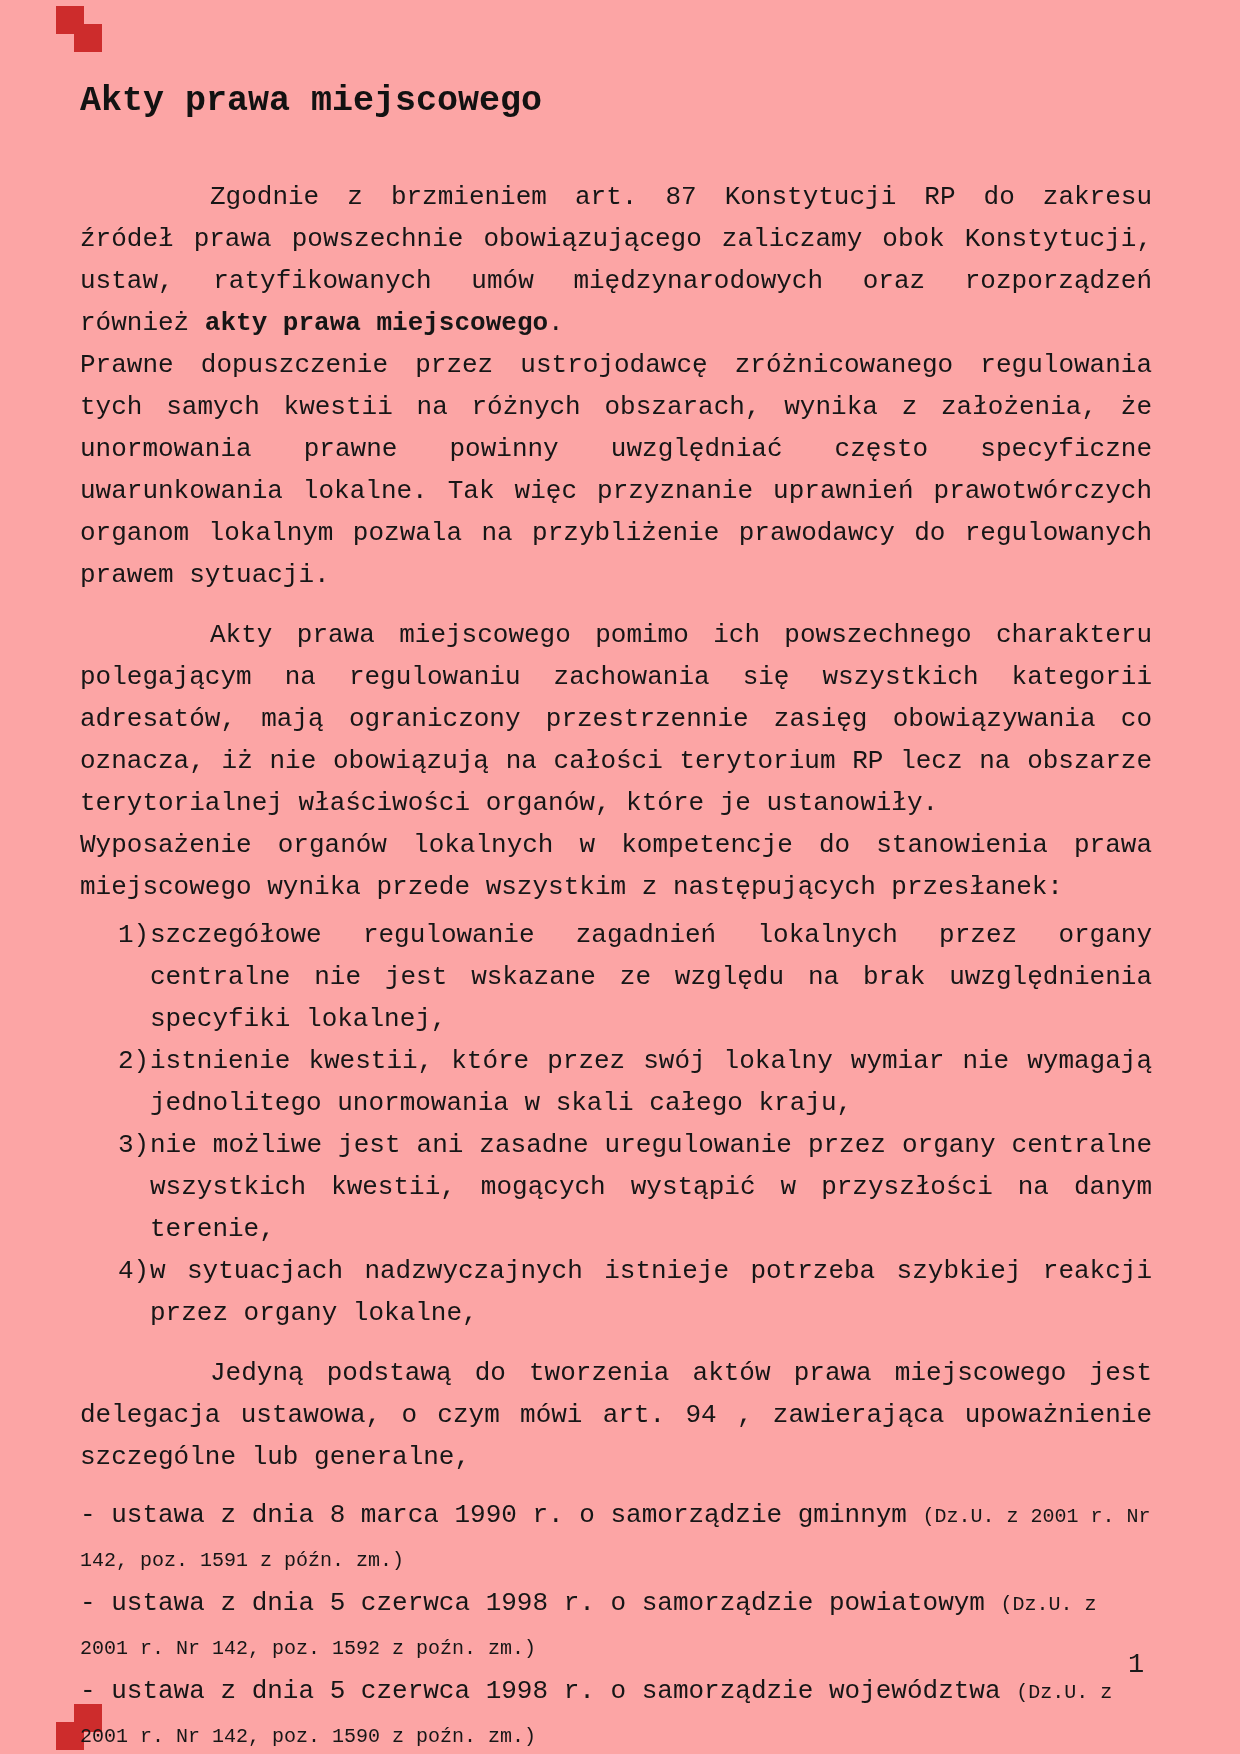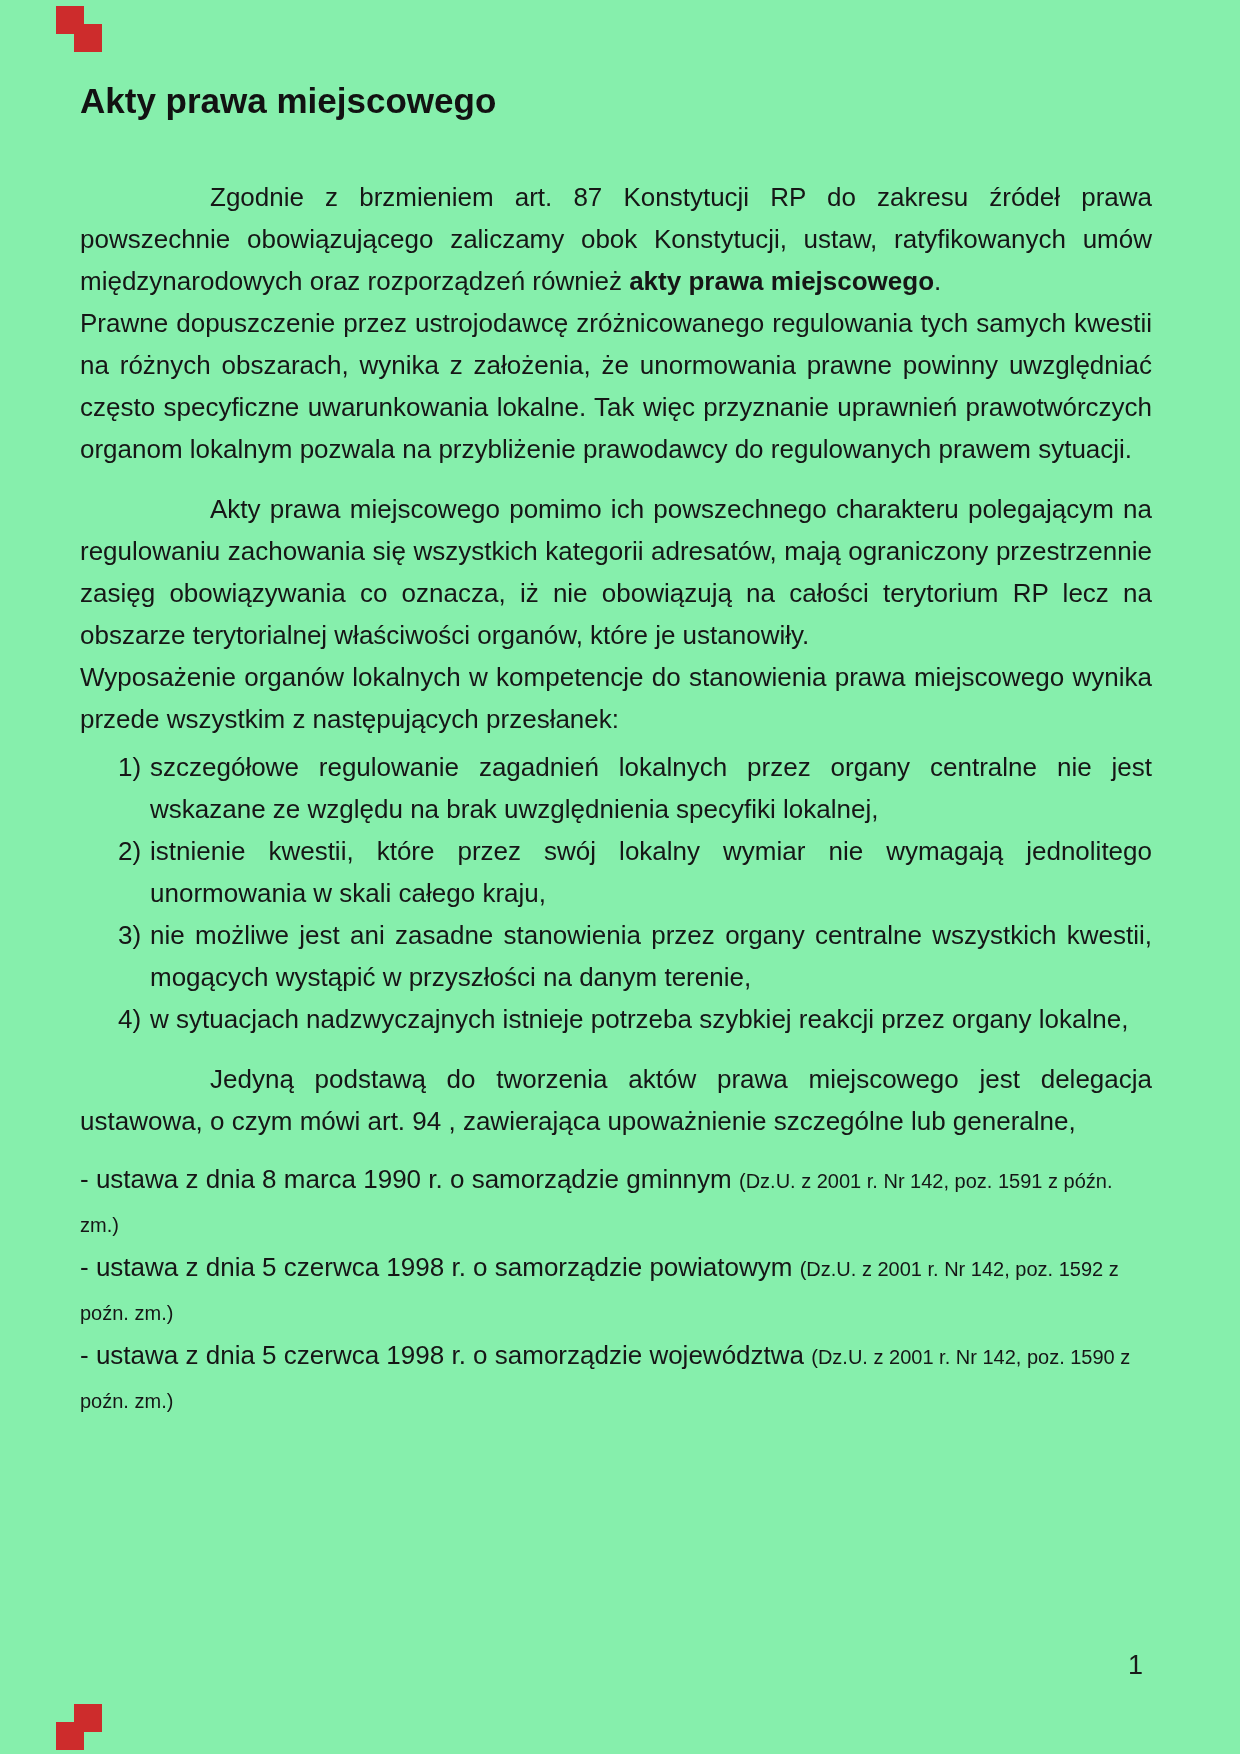--- a/index.html
+++ b/index.html
@@ -6,21 +6,22 @@
   body {
     width: 1240px; height: 1754px;
     background: #ffffff;
     font-family: "Liberation Sans", sans-serif;
     color: #161616;
     position: relative;
     overflow: hidden;
   }
   .page {
     position: absolute; inset: 0;
-    background: #86efac;
+    background: #fca5a5;
+    font-family: Liberation Mono, monospace;
   }
   .content {
     position: absolute;
     left: 80px; top: 80px;
     width: 1072px;
   }
   h1.doc-title {
     font-size: 35px;
     font-weight: bold;
     margin: 0 0 54px 0;
@@ -106,21 +107,21 @@
       <li>
         <span class="li-marker">1)</span>
         <span class="li-text">szczegółowe regulowanie zagadnień lokalnych przez organy centralne nie jest wskazane ze względu na brak uwzględnienia specyfiki lokalnej,</span>
       </li>
       <li>
         <span class="li-marker">2)</span>
         <span class="li-text">istnienie kwestii, które przez swój lokalny wymiar nie wymagają jednolitego unormowania w skali całego kraju,</span>
       </li>
       <li>
         <span class="li-marker">3)</span>
-        <span class="li-text">nie możliwe jest ani zasadne stanowienia przez organy centralne wszystkich kwestii, mogących wystąpić w przyszłości na danym terenie,</span>
+        <span class="li-text">nie możliwe jest ani zasadne uregulowanie przez organy centralne wszystkich kwestii, mogących wystąpić w przyszłości na danym terenie,</span>
       </li>
       <li>
         <span class="li-marker">4)</span>
         <span class="li-text">w sytuacjach nadzwyczajnych istnieje potrzeba szybkiej reakcji przez organy lokalne,</span>
       </li>
     </ol>
 
     <p class="para indent">Jedyną podstawą do tworzenia aktów prawa miejscowego jest delegacja ustawowa, o czym mówi art. 94 , zawierająca upoważnienie szczególne lub generalne,</p>
 
 

